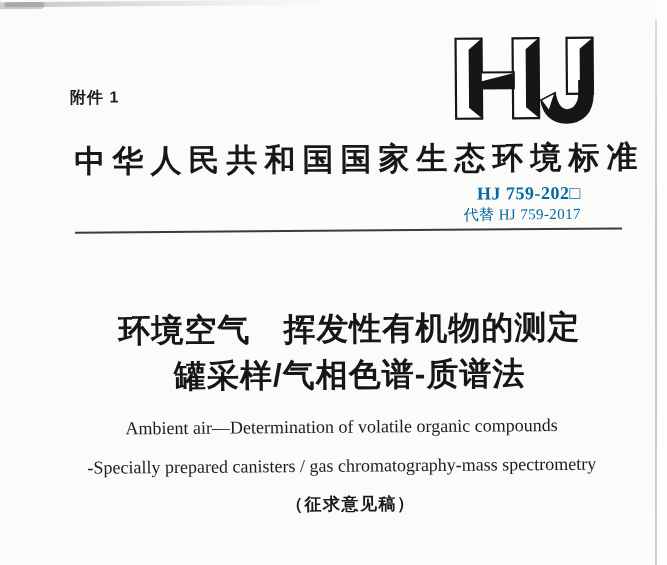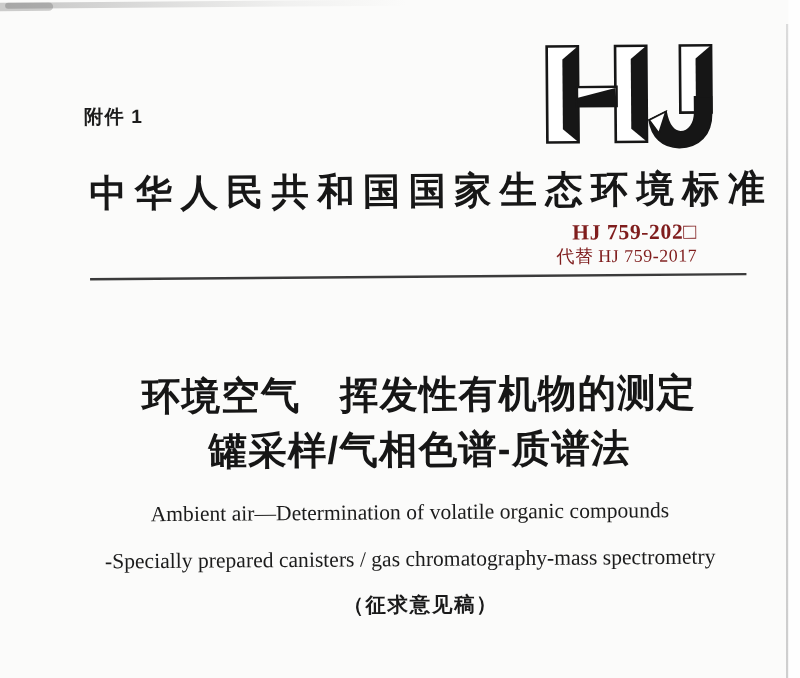--- a/index.html
+++ b/index.html
@@ -18,21 +18,21 @@
               letter-spacing:1px;font-family:"Liberation Sans", sans-serif;}
 
   .logo{position:absolute;left:454px;top:38px;width:142px;height:92px;}
   .logo svg{display:block;width:142px;height:92px;}
 
   .org-title{position:absolute;left:75px;top:139px;width:547px;text-align:center;
              font-family:"Liberation Serif", serif;font-weight:700;font-size:31px;
              letter-spacing:7px;white-space:nowrap;color:#171717;}
 
   .std-block{position:absolute;right:17px;top:184px;text-align:right;
-             font-family:"Liberation Serif", serif;color:#7f1d1d;}
+             font-family:"Liberation Serif", serif;color:#0369a1;}
   .std-number{font-size:18px;line-height:22px;letter-spacing:.5px;font-weight:600;}
   .std-replaces{font-size:15px;line-height:21px;letter-spacing:.4px;}
 
   .rule{position:absolute;left:75px;top:230px;width:547px;height:2px;background:#3b3b3b;}
 
   .title-cn{position:absolute;left:75px;top:306px;width:547px;text-align:center;
             font-family:"Liberation Sans", sans-serif;font-weight:700;font-size:32px;
             letter-spacing:1px;color:#161616;}
   .title-cn div{line-height:46px;white-space:nowrap;}
 

